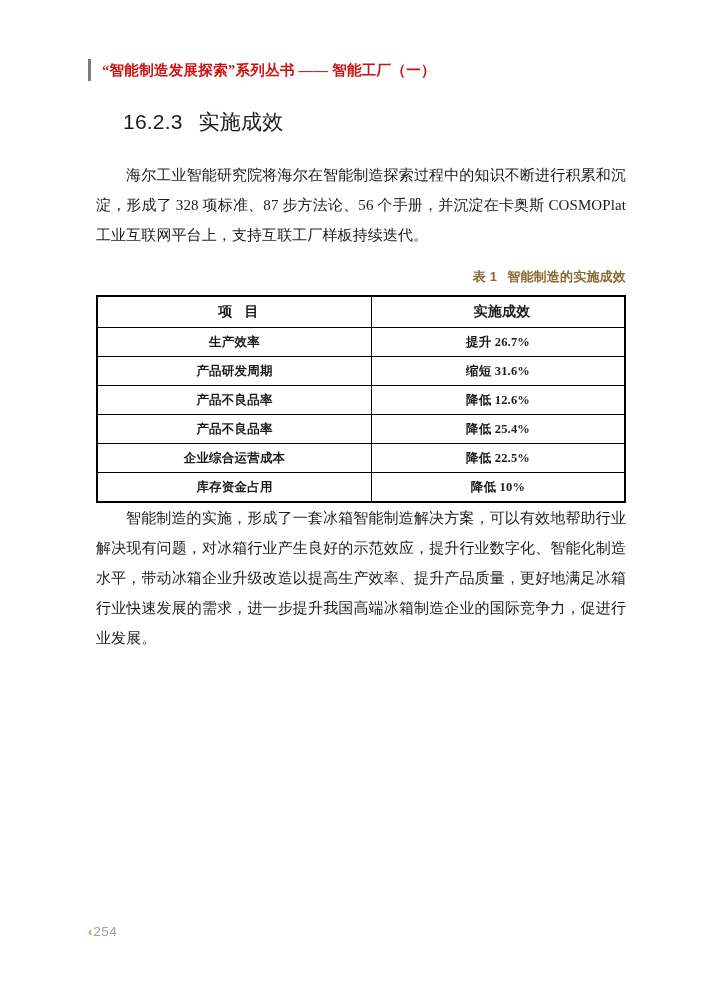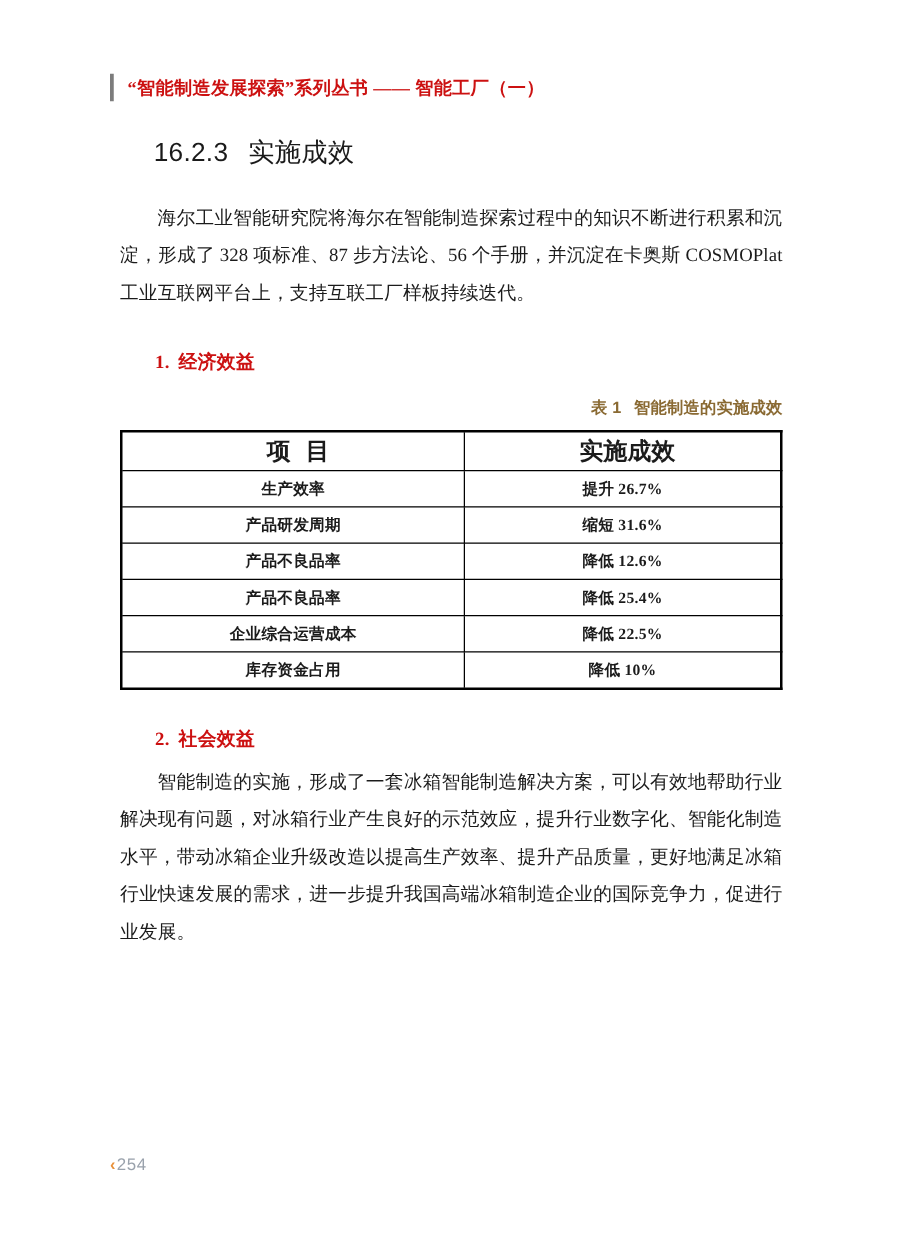--- a/index.html
+++ b/index.html
@@ -110,21 +110,21 @@
     font-family: "Liberation Serif", "DejaVu Serif", serif;
     font-weight: bold;
     font-size: 12.5px;
     color: #1b1b1b;
     padding: 2px 4px;
     letter-spacing: 0.2px;
   }
   table.data-table col.c1 { width: 52%; }
   table.data-table col.c2 { width: 48%; }
   table.data-table tr.header-row td {
-    font-size: 19px;
+    font-size: 14px;
     height: 26px;
     padding-left: 12px;
   }
   table.data-table tr.header-row td .sp { display: inline-block; width: 12px; }
 
   
   .page-footer {
     position: absolute;
     left: 88px;
     top: 925px;
@@ -158,23 +158,20 @@
   </div>
 
   <div class="section-heading">
     <span class="num">16.2.3</span><span>实施成效</span>
   </div>
 
   <div class="content">
 
     <p class="body-para">海尔工业智能研究院将海尔在智能制造探索过程中的知识不断进行积累和沉淀，形成了 328 项标准、87 步方法论、56 个手册，并沉淀在卡奥斯 COSMOPlat 工业互联网平台上，支持互联工厂样板持续迭代。</p>
 
-    <div class="sub-heading">
-      <span class="idx">1.</span><span>经济效益</span>
-    </div>
 
 
     <div class="table-caption">
       <span class="cap-num">表 1</span><span>智能制造的实施成效</span>
     </div>
 
     <table class="data-table">
       <colgroup>
           <col class="c1">
           <col class="c2">
@@ -204,23 +201,20 @@
           <td>企业综合运营成本</td>
           <td>降低 22.5%</td>
         </tr>
         <tr>
           <td>库存资金占用</td>
           <td>降低 10%</td>
         </tr>
       </tbody>
     </table>
 
-    <div class="sub-heading">
-      <span class="idx">2.</span><span>社会效益</span>
-    </div>
 
     <p class="body-para">智能制造的实施，形成了一套冰箱智能制造解决方案，可以有效地帮助行业解决现有问题，对冰箱行业产生良好的示范效应，提升行业数字化、智能化制造水平，带动冰箱企业升级改造以提高生产效率、提升产品质量，更好地满足冰箱行业快速发展的需求，进一步提升我国高端冰箱制造企业的国际竞争力，促进行业发展。</p>
 
   </div>
 
   <div class="page-footer">
     <span class="page-chevron">‹</span>
     <span class="page-number">254</span>
   </div>
 

